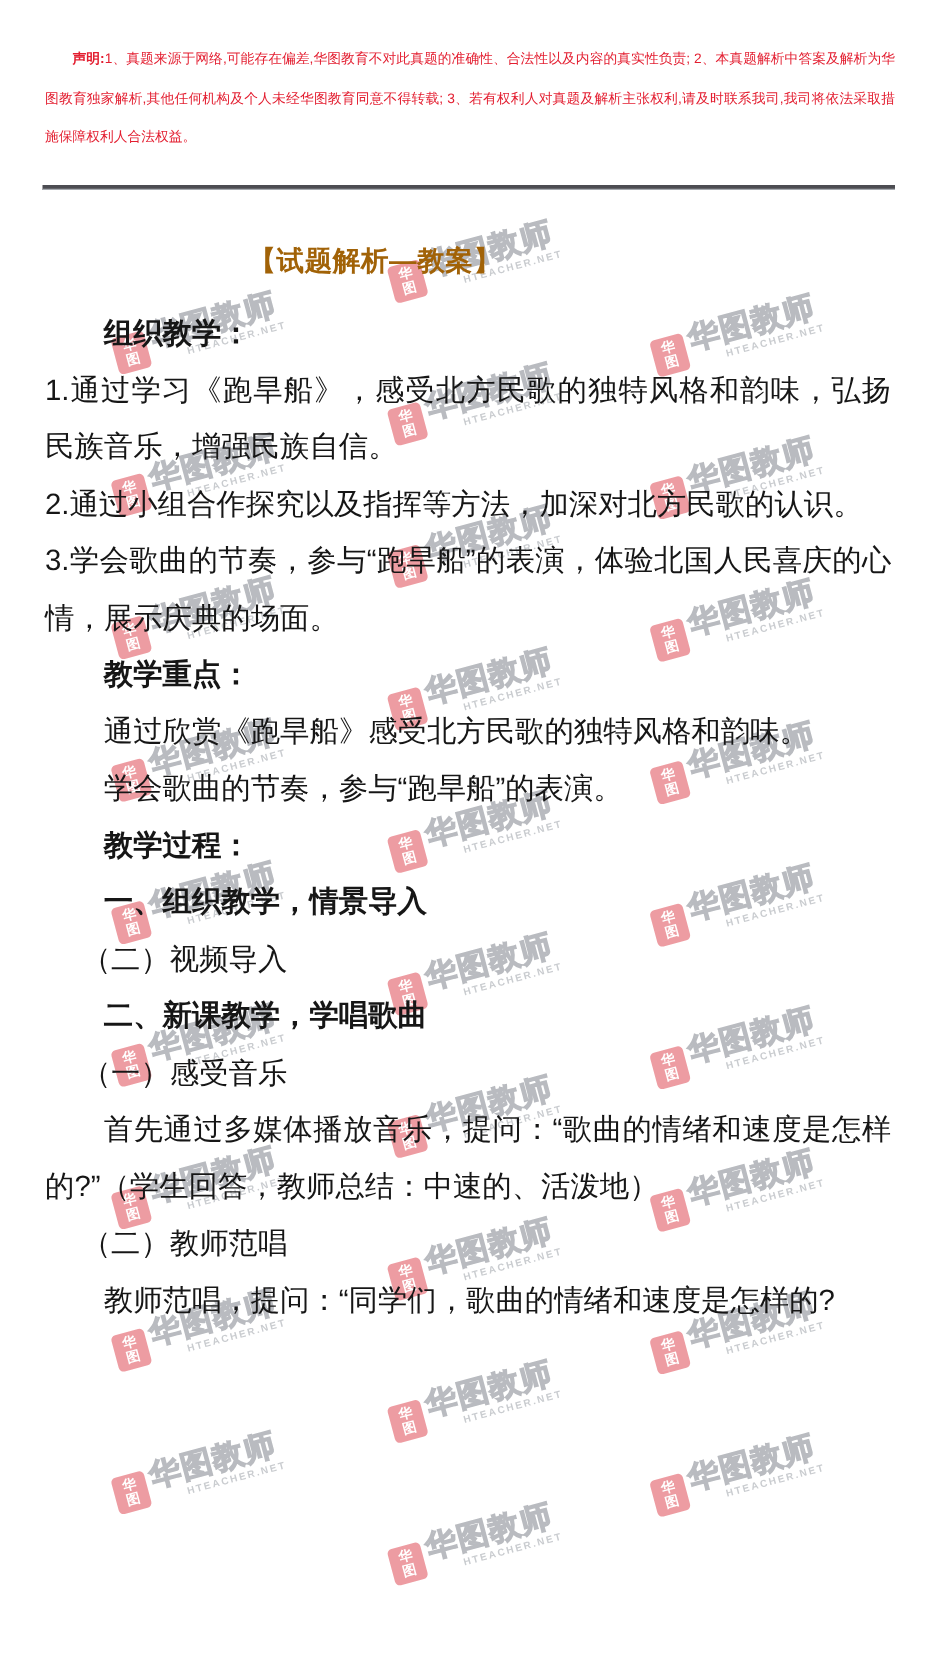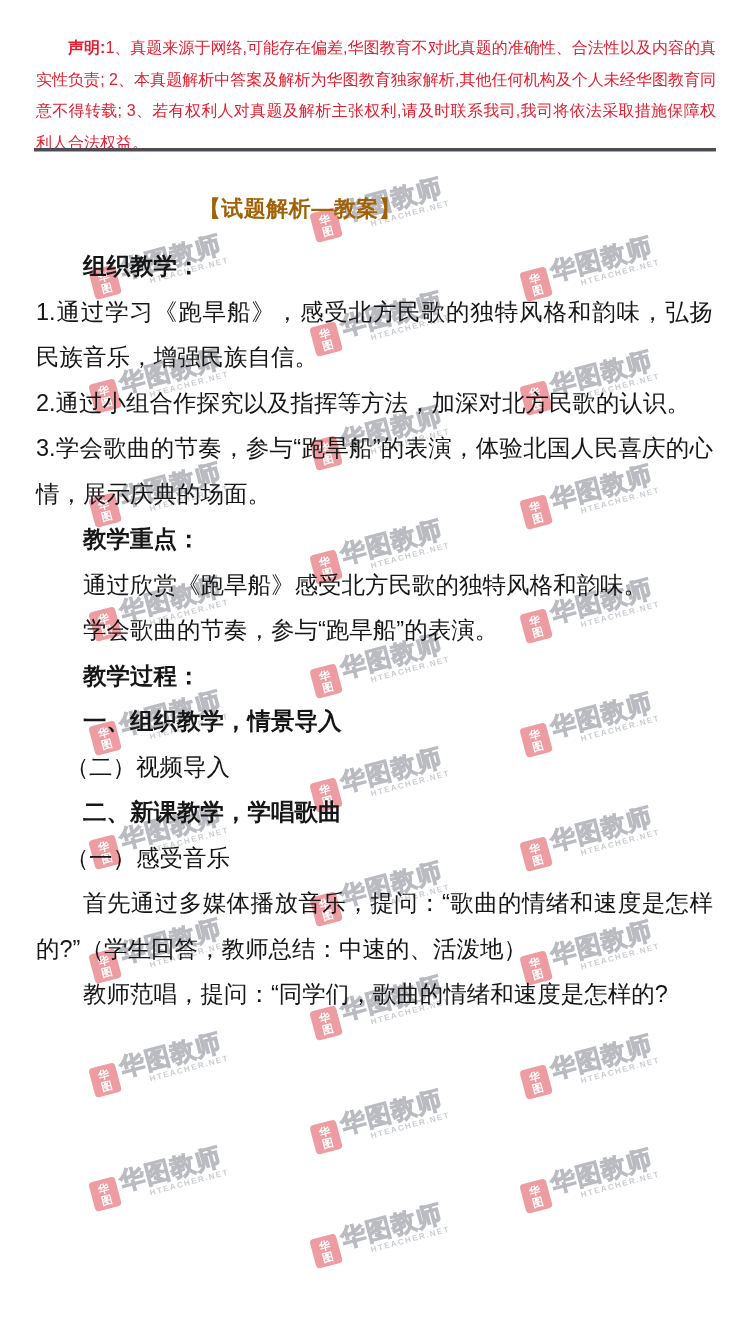--- a/index.html
+++ b/index.html
@@ -3,21 +3,21 @@
 <meta charset="utf-8">
 <style>
   html,body{margin:0;padding:0;}
   body{
     width:748px;height:1335px;background:#ffffff;position:relative;overflow:hidden;
     font-family:"Liberation Sans",sans-serif;color:#1b1b1b;
   }
   
   .disclaimer{
     position:absolute;left:36px;top:32px;width:680px;margin:0;
-    font-size:16px;line-height:31.5px;text-align:justify;text-indent:2em;
+    font-size:11px;line-height:31.5px;text-align:justify;text-indent:2em;
     color:#e31e30;font-weight:500;
   }
   .disclaimer b{font-weight:700;}
   
   .divider{
     position:absolute;left:34px;top:148px;width:682px;height:3px;
     background:#4c4c52;border-bottom:1px solid #a6aab0;
   }
   
   .doc-title{
@@ -358,14 +358,15 @@
     <p class="para plain">3.学会歌曲的节奏，参与“跑旱船”的表演，体验北国人民喜庆的心情，展示庆典的场面。</p>
     <p class="para heading">教学重点：</p>
     <p class="para indent">通过欣赏《跑旱船》感受北方民歌的独特风格和韵味。</p>
     <p class="para indent">学会歌曲的节奏，参与“跑旱船”的表演。</p>
     <p class="para heading">教学过程：</p>
     <p class="para heading">一、组织教学，情景导入</p>
     <p class="para sub">（二）视频导入</p>
     <p class="para heading">二、新课教学，学唱歌曲</p>
     <p class="para sub">（一）感受音乐</p>
     <p class="para indent">首先通过多媒体播放音乐，提问：“歌曲的情绪和速度是怎样的?”（学生回答，教师总结：中速的、活泼地）</p>
+    <p class="para sub">（二）教师范唱</p>
     <p class="para indent">教师范唱，提问：“同学们，歌曲的情绪和速度是怎样的?</p>
   </div>
 
 </body></html>

